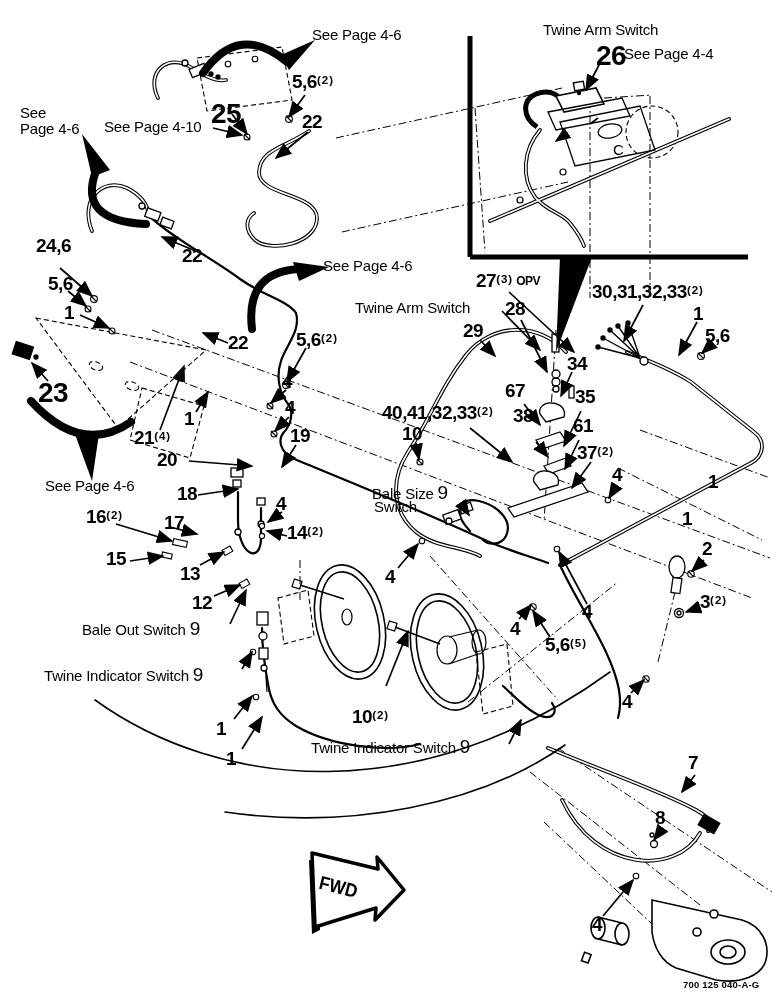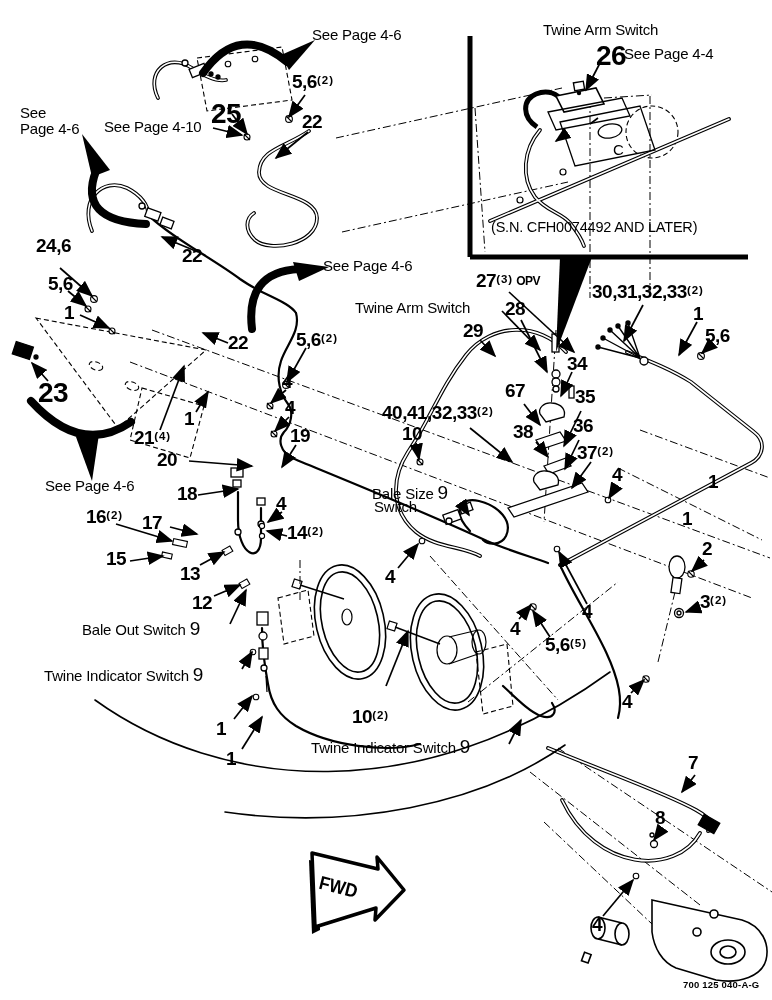--- a/index.html
+++ b/index.html
@@ -361,59 +361,58 @@
   <div class="lbl" style="left:372px;top:483px"><span>Bale Size</span><span class="num">9</span></div>
   <div class="lbl" style="left:374px;top:499px">Switch</div>
   <div class="lbl" style="left:82px;top:619px"><span>Bale Out Switch</span><span class="num">9</span></div>
   <div class="lbl" style="left:44px;top:665px"><span>Twine Indicator Switch</span><span class="num">9</span></div>
   <div class="lbl" style="left:311px;top:737px"><span>Twine Indicator Switch</span><span class="num">9</span></div>
 
   <div class="lbl" style="left:543px;top:22px">Twine Arm Switch</div>
   <div class="co big" style="left:596px;top:42px">26</div>
   <div class="lbl" style="left:624px;top:46px">See Page 4-4</div>
   <div class="lbl" style="left:613px;top:142px">C</div>
-  <div class="lbl" style="left:491px;top:220px;font-size:14.5px">(S.N. CFH0074492 AND LATER)</div>
 
   <div class="co" style="left:292px;top:72px"><span>5,6</span><span class="sfx">(2)</span></div>
   <div class="co big" style="left:211px;top:100px">25</div>
   <div class="co" style="left:302px;top:112px">22</div>
   <div class="co" style="left:182px;top:246px">22</div>
   <div class="co" style="left:228px;top:333px">22</div>
   <div class="co" style="left:36px;top:236px">24,6</div>
   <div class="co" style="left:48px;top:274px">5,6</div>
   <div class="co" style="left:64px;top:303px">1</div>
   <div class="co big" style="left:38px;top:379px">23</div>
   <div class="co" style="left:296px;top:330px"><span>5,6</span><span class="sfx">(2)</span></div>
   <div class="co" style="left:282px;top:372px">4</div>
   <div class="co" style="left:285px;top:398px">4</div>
   <div class="co" style="left:290px;top:426px">19</div>
   <div class="co" style="left:134px;top:428px"><span>21</span><span class="sfx">(4)</span></div>
   <div class="co" style="left:184px;top:409px">1</div>
   <div class="co" style="left:157px;top:450px">20</div>
   <div class="co" style="left:177px;top:484px">18</div>
   <div class="co" style="left:276px;top:494px">4</div>
   <div class="co" style="left:86px;top:507px"><span>16</span><span class="sfx">(2)</span></div>
-  <div class="co" style="left:142px;top:513px">17</div>
+  <div class="co" style="left:164px;top:513px">17</div>
   <div class="co" style="left:287px;top:523px"><span>14</span><span class="sfx">(2)</span></div>
   <div class="co" style="left:106px;top:549px">15</div>
   <div class="co" style="left:180px;top:564px">13</div>
   <div class="co" style="left:192px;top:593px">12</div>
   <div class="co" style="left:476px;top:271px"><span>27</span><span class="sfx">(3)</span><span class="tail">OPV</span></div>
   <div class="co" style="left:505px;top:299px">28</div>
   <div class="co" style="left:463px;top:321px">29</div>
   <div class="co" style="left:592px;top:282px"><span>30,31,32,33</span><span class="sfx">(2)</span></div>
   <div class="co" style="left:693px;top:304px">1</div>
   <div class="co" style="left:705px;top:326px">5,6</div>
   <div class="co" style="left:567px;top:354px">34</div>
   <div class="co" style="left:505px;top:381px">67</div>
   <div class="co" style="left:575px;top:387px">35</div>
   <div class="co" style="left:382px;top:403px"><span>40,41,32,33</span><span class="sfx">(2)</span></div>
   <div class="co" style="left:402px;top:424px">10</div>
-  <div class="co" style="left:513px;top:422px">38</div>
-  <div class="co" style="left:573px;top:416px">36</div>
+  <div class="co" style="left:513px;top:406px">38</div>
+  <div class="co" style="left:573px;top:416px">61</div>
   <div class="co" style="left:577px;top:443px"><span>37</span><span class="sfx">(2)</span></div>
   <div class="co" style="left:612px;top:465px">4</div>
   <div class="co" style="left:708px;top:472px">1</div>
   <div class="co" style="left:682px;top:509px">1</div>
   <div class="co" style="left:385px;top:567px">4</div>
   <div class="co" style="left:510px;top:619px">4</div>
   <div class="co" style="left:582px;top:602px">4</div>
   <div class="co" style="left:545px;top:635px"><span>5,6</span><span class="sfx">(5)</span></div>
   <div class="co" style="left:702px;top:539px">2</div>
   <div class="co" style="left:700px;top:592px"><span>3</span><span class="sfx">(2)</span></div>

